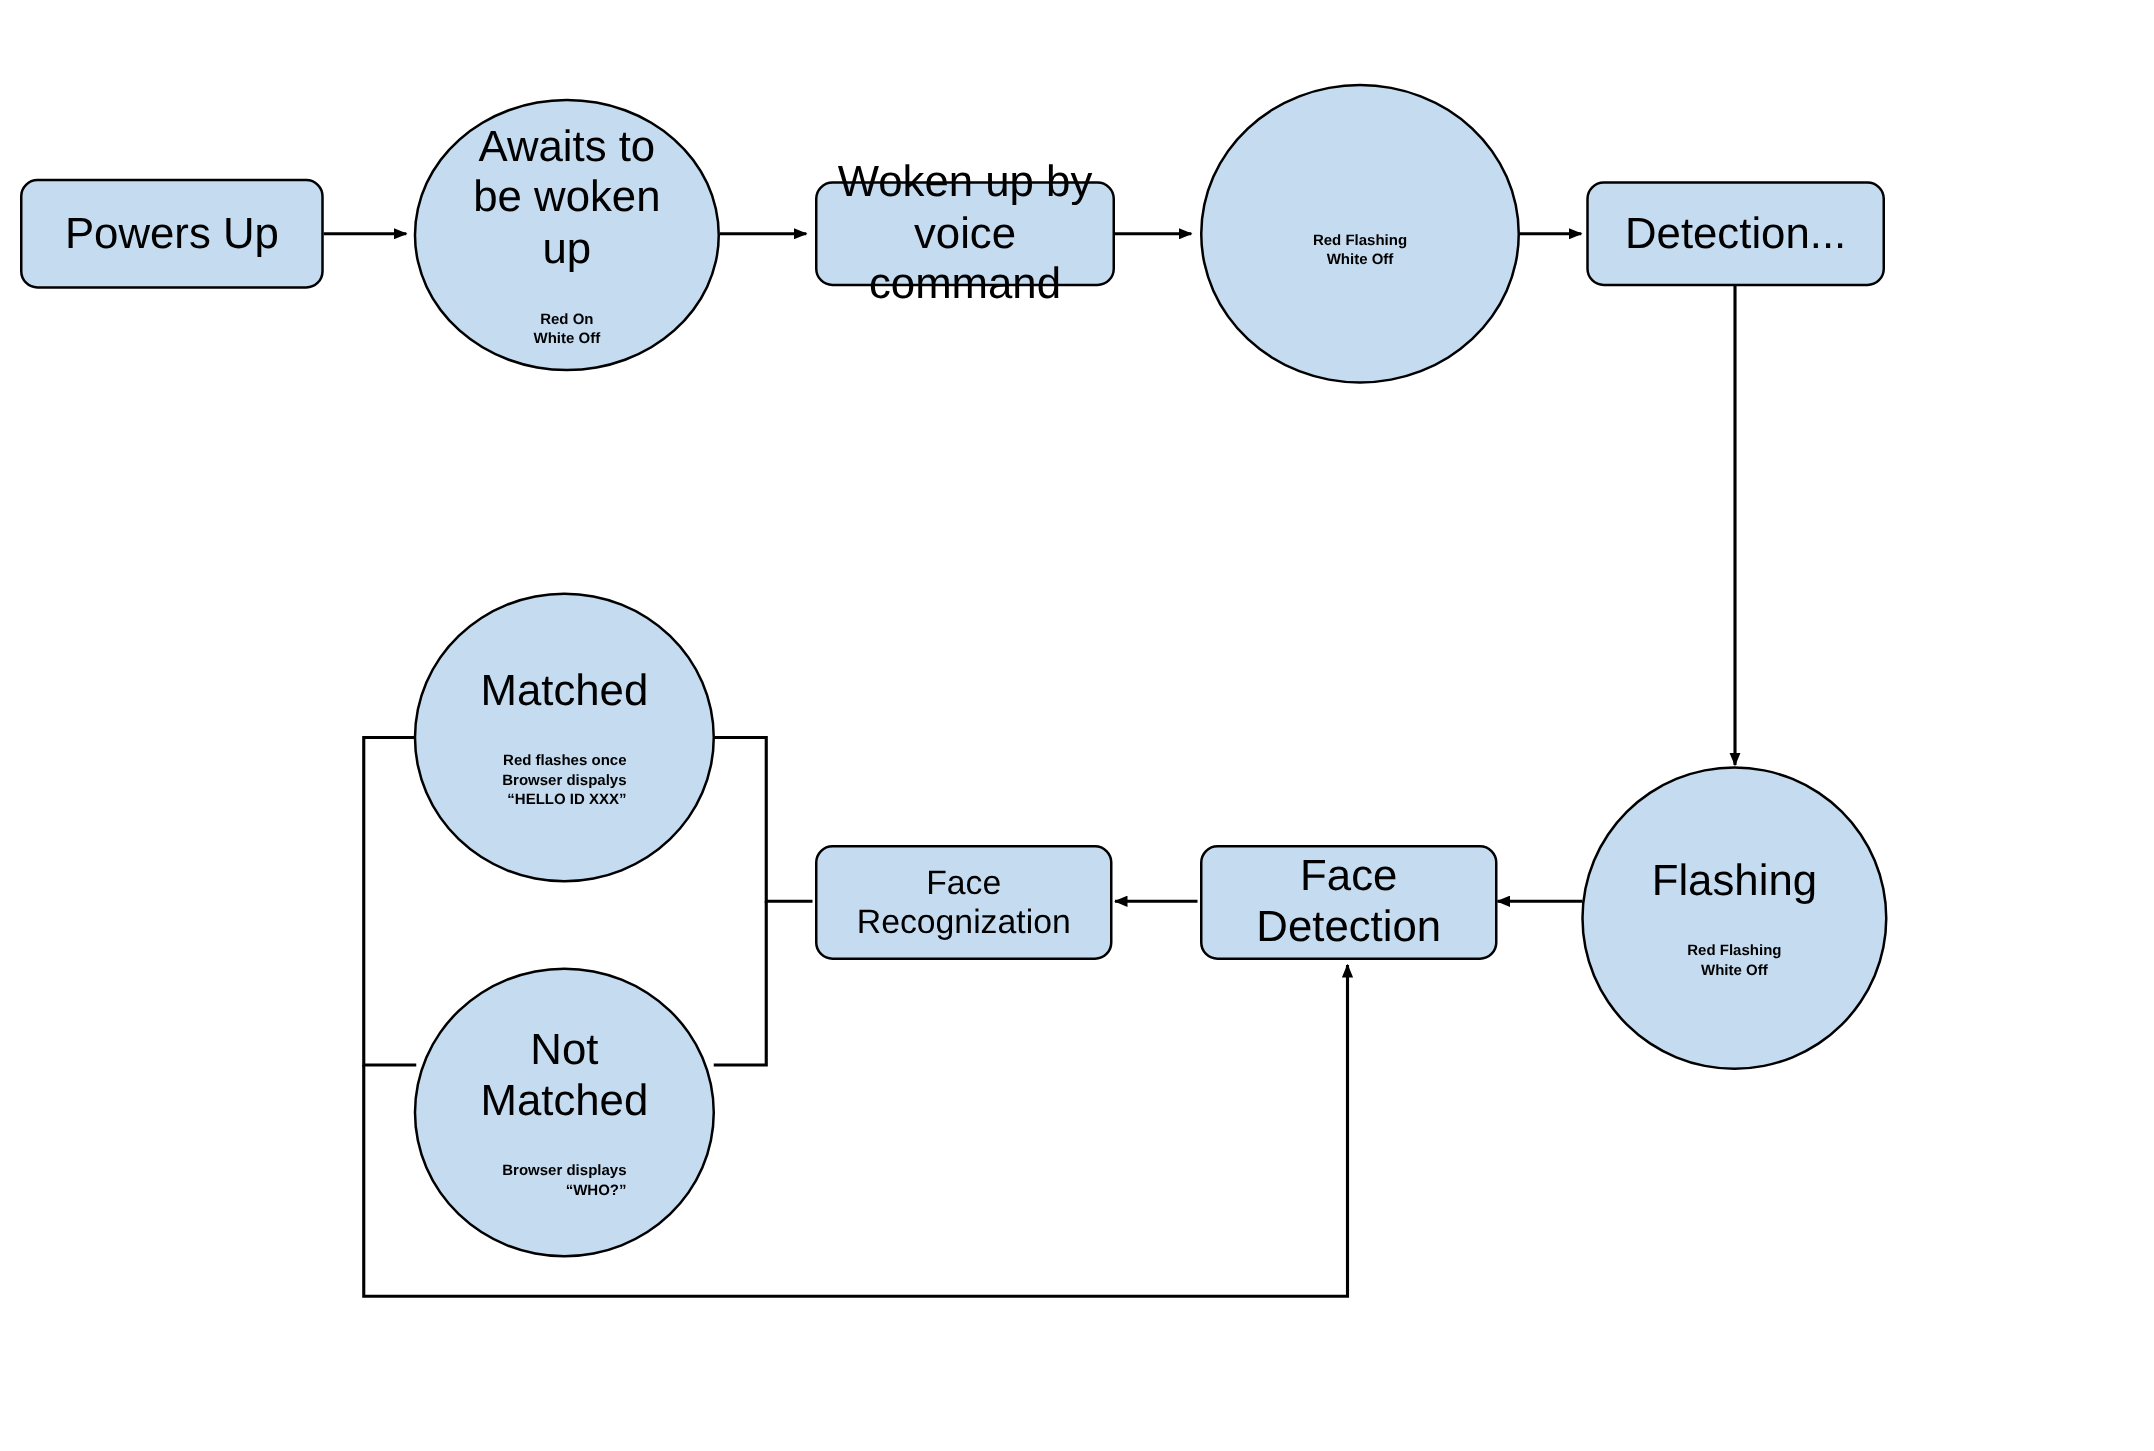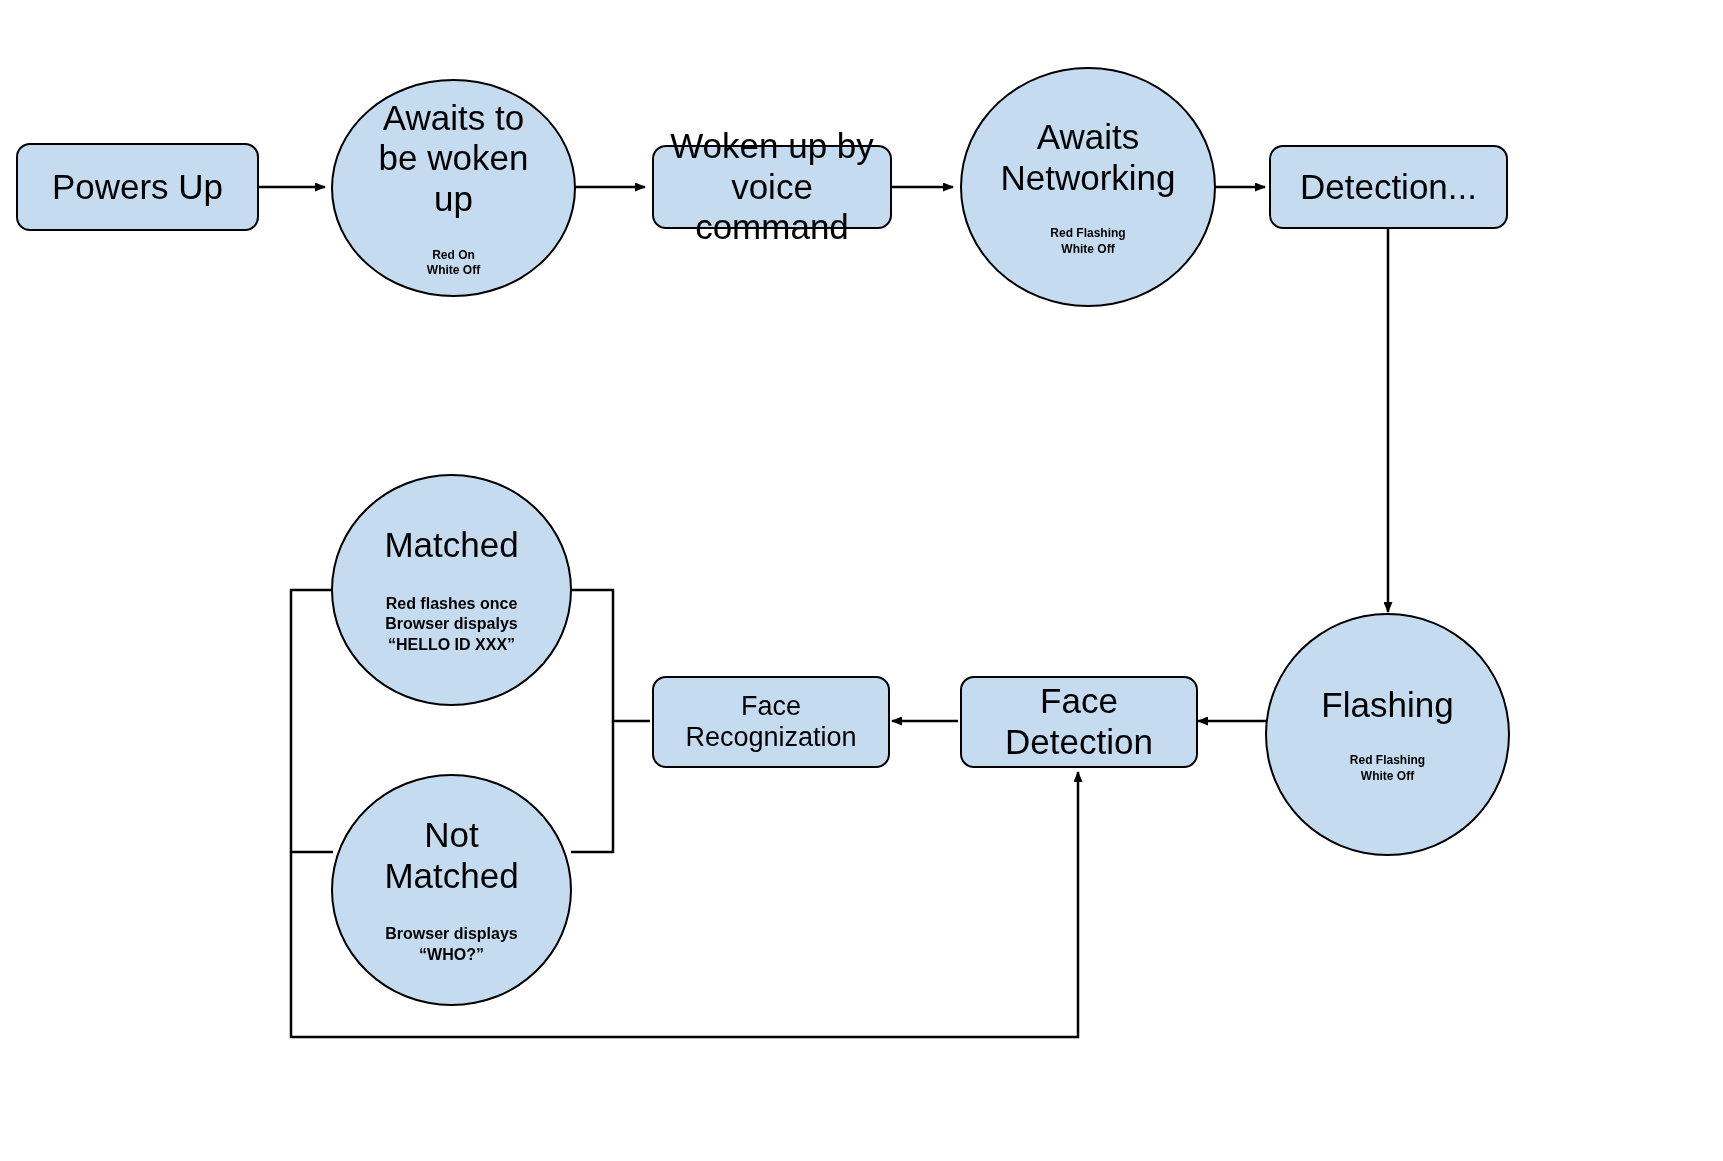--- a/index.html
+++ b/index.html
@@ -52,21 +52,22 @@
   .title.small {
     font-size: 27px;
   }
   .subtitle {
     font-size: 12px;
     line-height: 1.28;
     white-space: pre-line;
     font-weight: bold;
   }
   .subtitle.tiny {
-    font-size: 16px;
+    font-size: 12px;
+    text-align: right;
   }
   .circle .title {
     margin-bottom: 2px;
   }
   .circle .subtitle {
     margin-top: 26px;
   }
 </style>
 </head>
 <body>
@@ -113,22 +114,20 @@
     <div class="subtitle">Red On
 White Off</div>
   </div>
 
   <div class="node box" style="left:652px; top:145px; width:240px; height:84px;">
     <div class="title">Woken up by
 voice command</div>
   </div>
 
   <div class="node circle" style="left:960px; top:67px; width:256px; height:240px;">
-    <div class="title">Awaits
-Networking</div>
     <div class="subtitle">Red Flashing
 White Off</div>
   </div>
 
   <div class="node box" style="left:1269px; top:145px; width:239px; height:84px;">
     <div class="title">Detection...</div>
   </div>
 
   <div class="node circle" style="left:1265px; top:613px; width:245px; height:243px;">
     <div class="title">Flashing</div>

